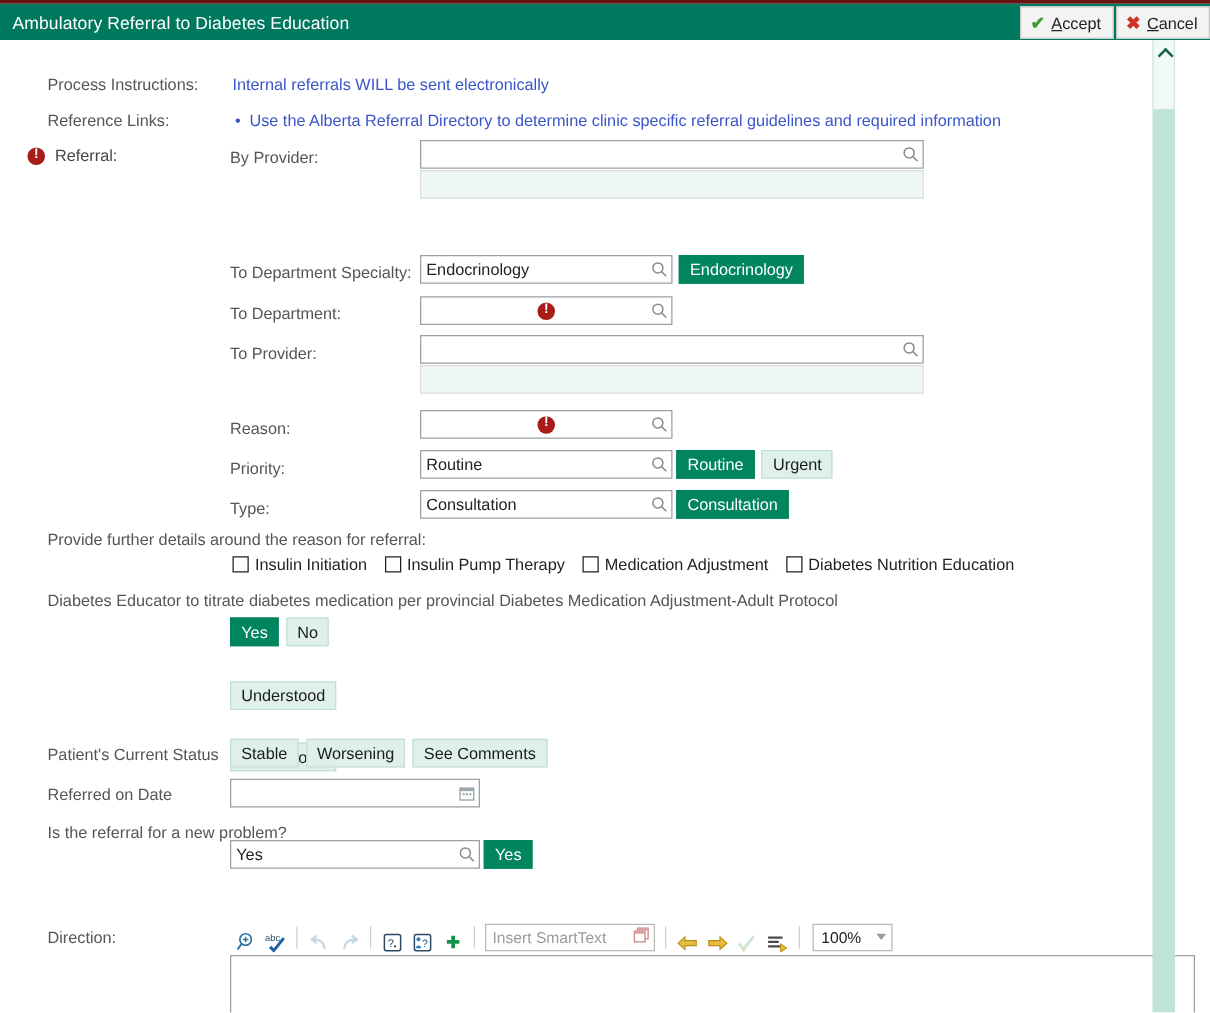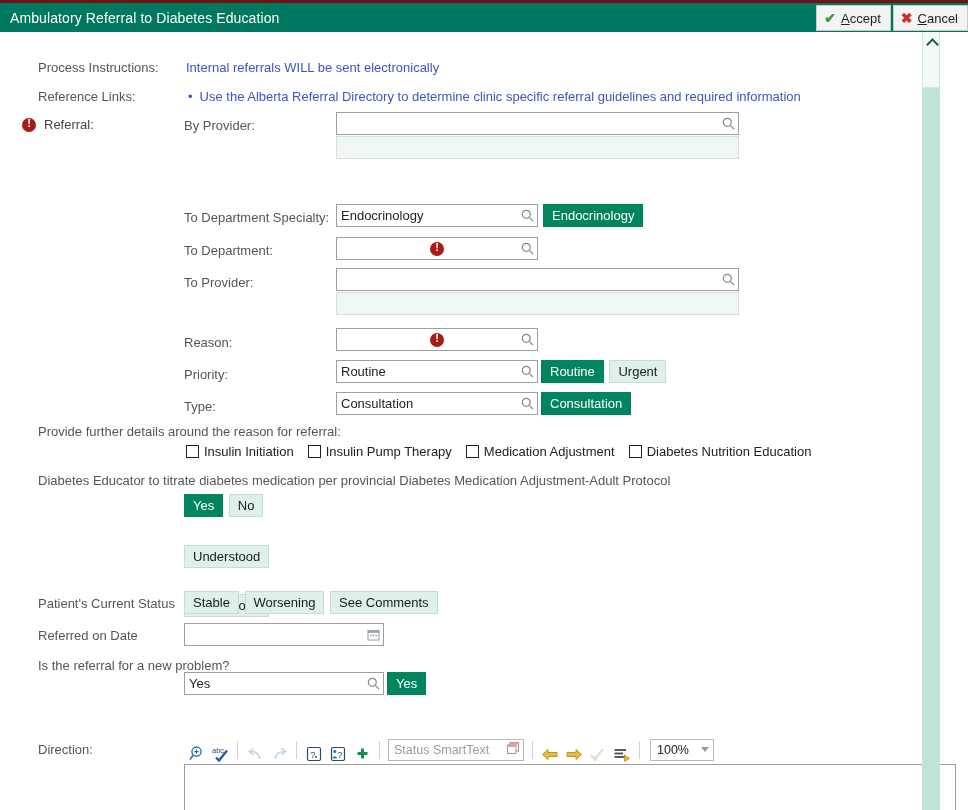--- a/index.html
+++ b/index.html
@@ -439,21 +439,21 @@
           <text x="7.6" y="11.5" font-size="8.5" fill="#2a4a66" font-family="Liberation Sans, sans-serif">?</text>
         </svg>
       </span>
       <span class="tool">
         <svg width="15" height="15" viewBox="0 0 15 15">
           <path d="M6 1.5 h3 v3.5 h3.5 v3 h-3.5 v3.5 h-3 v-3.5 h-3.5 v-3 h3.5 z" fill="#14924a"></path>
         </svg>
       </span>
       <span class="tsep"></span>
       <span class="smarttext">
-        <span class="ph">Status SmartText</span>
+        <span class="ph">Insert SmartText</span>
         <span>
           <svg width="14" height="14" viewBox="0 0 14 14">
             <rect x="4" y="1.5" width="8.5" height="8.5" fill="#fff" stroke="#c98d8d" stroke-width="1.1"></rect>
             <rect x="4" y="1.5" width="8.5" height="2" fill="#d9a0a0"></rect>
             <rect x="1.5" y="4" width="8.5" height="8.5" fill="#fff" stroke="#c98d8d" stroke-width="1.1"></rect>
             <rect x="1.5" y="4" width="8.5" height="2" fill="#d9a0a0"></rect>
           </svg>
         </span>
       </span>
       <span class="tsep"></span>

